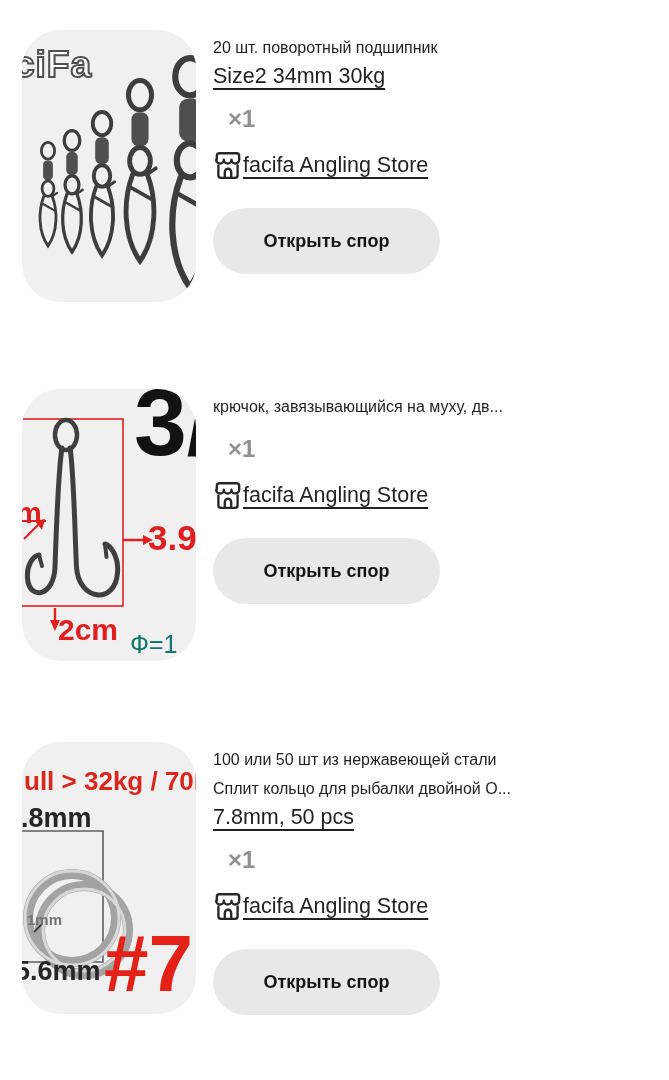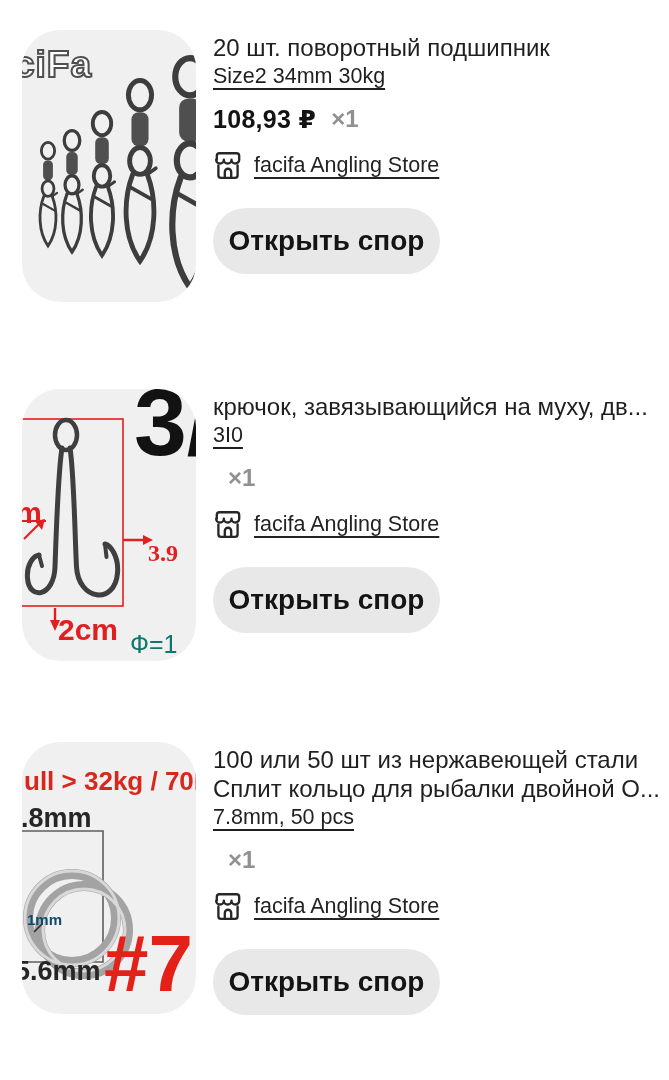--- a/index.html
+++ b/index.html
@@ -19,53 +19,53 @@
   .thumb span { position: absolute; white-space: nowrap; line-height: 1; }
 
   .brand-logo {
     left: -8px; top: 16px; font-size: 37px; font-weight: 800; letter-spacing: 1px;
     color: #ffffff; -webkit-text-stroke: 2px #4f4f4f; text-shadow: 0 0 1px #4f4f4f;
   }
 
   
   .big-black { left: 112px; top: -14px; font-size: 95px; font-weight: 700; color: #121212; }
   .dim-red { color: #e02020; font-weight: 700; }
-  .t2-right { left: 126px; top: 152px; font-size: 24px; font-family: Liberation Serif, serif; }
+  .t2-right { left: 126px; top: 131px; font-size: 35px; }
   .t2-bottom { left: 36px; top: 226px; font-size: 30px; }
   .t2-left { left: -6px; top: 110px; font-size: 29px; }
   .t2-phi { left: 108px; top: 243px; font-size: 25px; color: #0f766e; }
 
   
   .t3-pull { left: 2px; top: 26px; font-size: 26px; font-weight: 600; color: #d8281e; }
   .t3-dim1 { left: -16px; top: 63px; font-size: 27px; font-weight: 700; color: #262626; }
-  .t3-dim2 { left: 5px; top: 170px; font-size: 15px; font-weight: 700; color: #0c4a6e; }
+  .t3-dim2 { left: 5px; top: 170px; font-size: 15px; font-weight: 700; color: #737373; }
   .t3-dim3 { left: -7px; top: 216px; font-size: 27px; font-weight: 700; color: #262626; }
   .big-red { left: 82px; top: 182px; font-size: 80px; font-weight: 800; color: #e32119; }
 
   .info { margin-left: 17px; padding-top: 3px; width: 456px; }
 
-  .title-line { font-size: 24px; line-height: 29px; color: #1f1f1f; white-space: nowrap; overflow: hidden; }
+  .title-line { font-size: 16px; line-height: 29px; color: #1f1f1f; white-space: nowrap; overflow: hidden; }
   .variant-line { font-size: 21.5px; line-height: 29px; color: #1f1f1f; }
   .variant-text { text-decoration: underline; text-underline-offset: 5px; text-decoration-thickness: 1.5px; }
 
   .price-row { margin-top: 13px; height: 30px; display: flex; align-items: center; }
   .price { font-size: 25px; font-weight: 700; color: #141414; letter-spacing: 0.3px; }
   .qty { margin-left: 15px; font-size: 24px; font-weight: 700; color: #919191; }
 
   .store-row { margin-top: 14px; height: 34px; display: flex; align-items: center; }
   .store-icon { width: 30px; height: 32px; flex-shrink: 0; display: block; }
   .store-name {
-    margin-left: 11px; font-size: 21.5px; color: #232323;
+    font-size: 21.5px; color: #232323;
     text-decoration: underline; text-underline-offset: 5px; text-decoration-thickness: 1.5px;
     cursor: pointer;
   }
 
   .dispute-btn {
     margin-top: 26px; width: 227px; height: 66px; border: none; border-radius: 33px;
-    background: #e9e8e8; color: #141414; font-size: 28px; font-weight: 600;
+    background: #e9e8e8; color: #141414; font-size: 18px; font-weight: 600;
     font-family: "Liberation Sans", "DejaVu Sans", sans-serif;
     display: flex; align-items: center; justify-content: center; cursor: pointer;
   }
 </style>
 </head>
 <body>
 
 <div class="order-item i1">
   <div class="thumb">
     <svg width="174" height="272" viewBox="0 0 174 272">
@@ -86,21 +86,20 @@
       <use href="#sw" transform="translate(137,25) scale(1.55)"></use>
     </svg>
     <span class="brand-logo">ciFa</span>
   </div>
   <div class="info">
     <div>
       <div class="title-line">20 шт. поворотный подшипник</div>
       <div class="variant-line"><span class="variant-text">Size2 34mm 30kg</span></div>
     </div>
     <div class="price-row">
-      <span class="price">108,93 ₽</span>
       <span class="qty">×1</span>
     </div>
     <div class="store-row">
       <svg class="store-icon" viewBox="0 0 28 30">
         <g fill="none" stroke="#272727" stroke-width="2.2" stroke-linejoin="round" stroke-linecap="round">
           <path d="M3.5 10 V6.5 a2.5 2.5 0 0 1 2.5 -2.5 h16 a2.5 2.5 0 0 1 2.5 2.5 V10 a3.6 3.6 0 0 1 -7.2 0 a3.6 3.6 0 0 1 -7.2 0 a3.6 3.6 0 0 1 -7.2 0 z"></path>
           <path d="M5 15.5 v9 a2.5 2.5 0 0 0 2.5 2.5 h13 a2.5 2.5 0 0 0 2.5 -2.5 v-9"></path>
           <path d="M11 27 v-5.5 a3 3 0 0 1 6 0 V27"></path>
         </g>
       </svg>
@@ -131,21 +130,20 @@
     </svg>
     <span class="big-black">3/</span>
     <span class="dim-red t2-right">3.9</span>
     <span class="dim-red t2-bottom">2cm</span>
     <span class="dim-red t2-left">m</span>
     <span class="t2-phi">Ф=1</span>
   </div>
   <div class="info">
     <div>
       <div class="title-line">крючок, завязывающийся на муху, дв...</div>
-      <div class="variant-line"><span class="variant-text">3I0</span></div>
     </div>
     <div class="price-row">
       <span class="qty">×1</span>
     </div>
     <div class="store-row">
       <svg class="store-icon" viewBox="0 0 28 30">
         <g fill="none" stroke="#272727" stroke-width="2.2" stroke-linejoin="round" stroke-linecap="round">
           <path d="M3.5 10 V6.5 a2.5 2.5 0 0 1 2.5 -2.5 h16 a2.5 2.5 0 0 1 2.5 2.5 V10 a3.6 3.6 0 0 1 -7.2 0 a3.6 3.6 0 0 1 -7.2 0 a3.6 3.6 0 0 1 -7.2 0 z"></path>
           <path d="M5 15.5 v9 a2.5 2.5 0 0 0 2.5 2.5 h13 a2.5 2.5 0 0 0 2.5 -2.5 v-9"></path>
           <path d="M11 27 v-5.5 a3 3 0 0 1 6 0 V27"></path>

